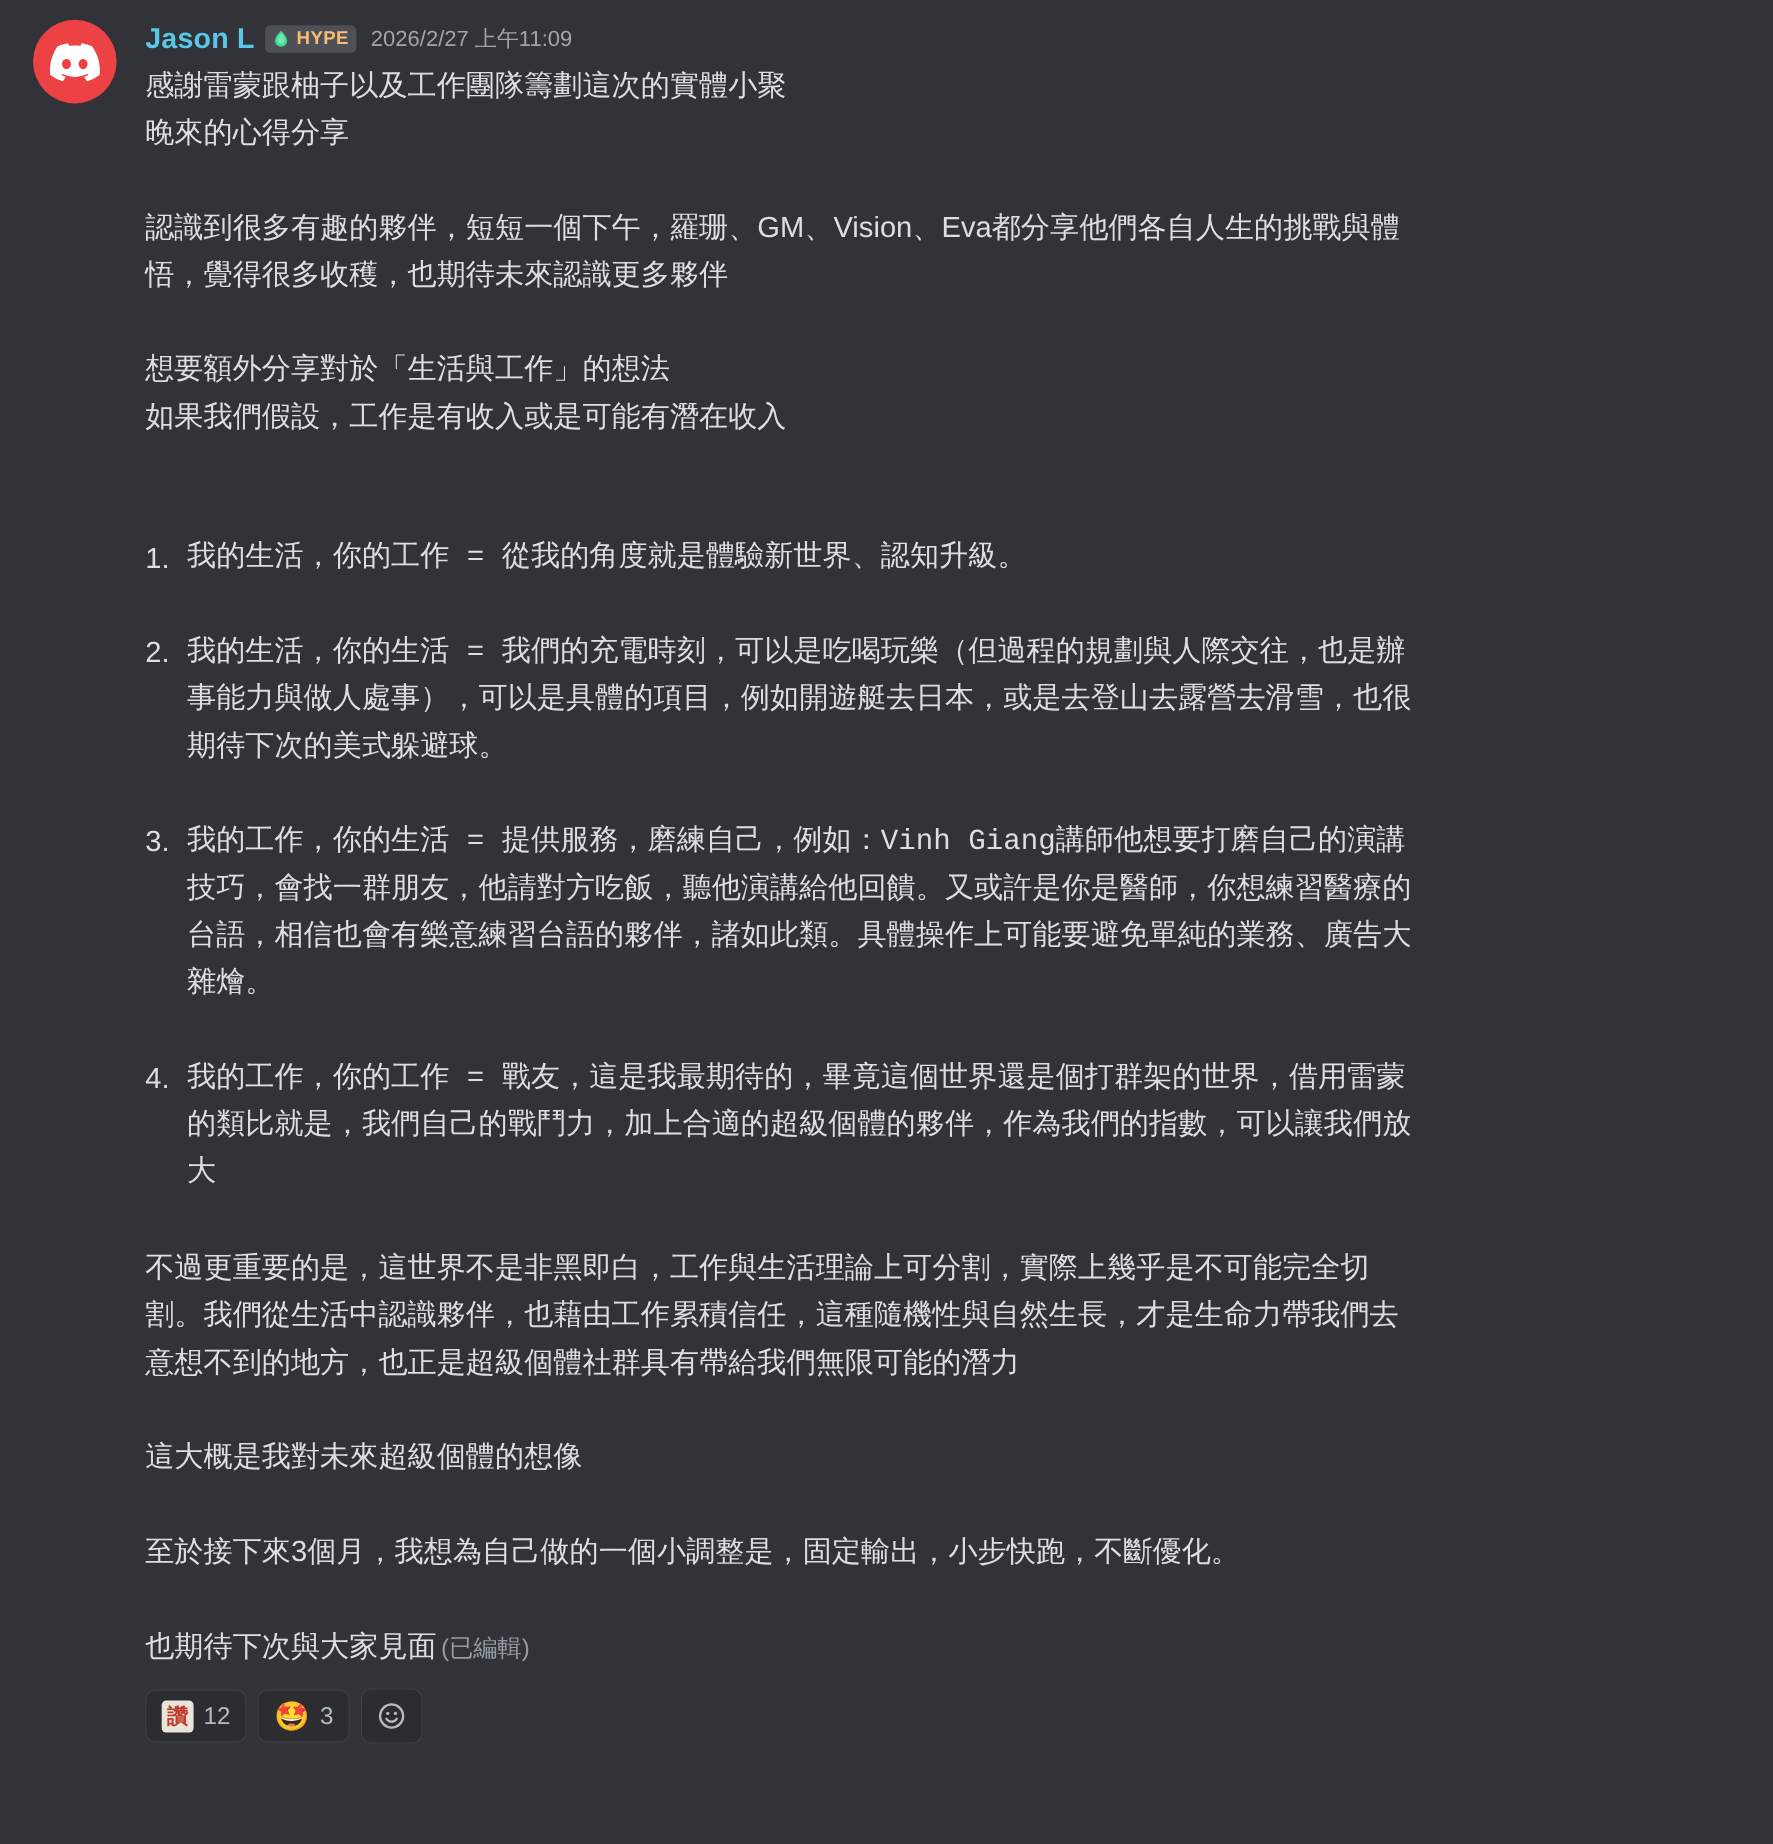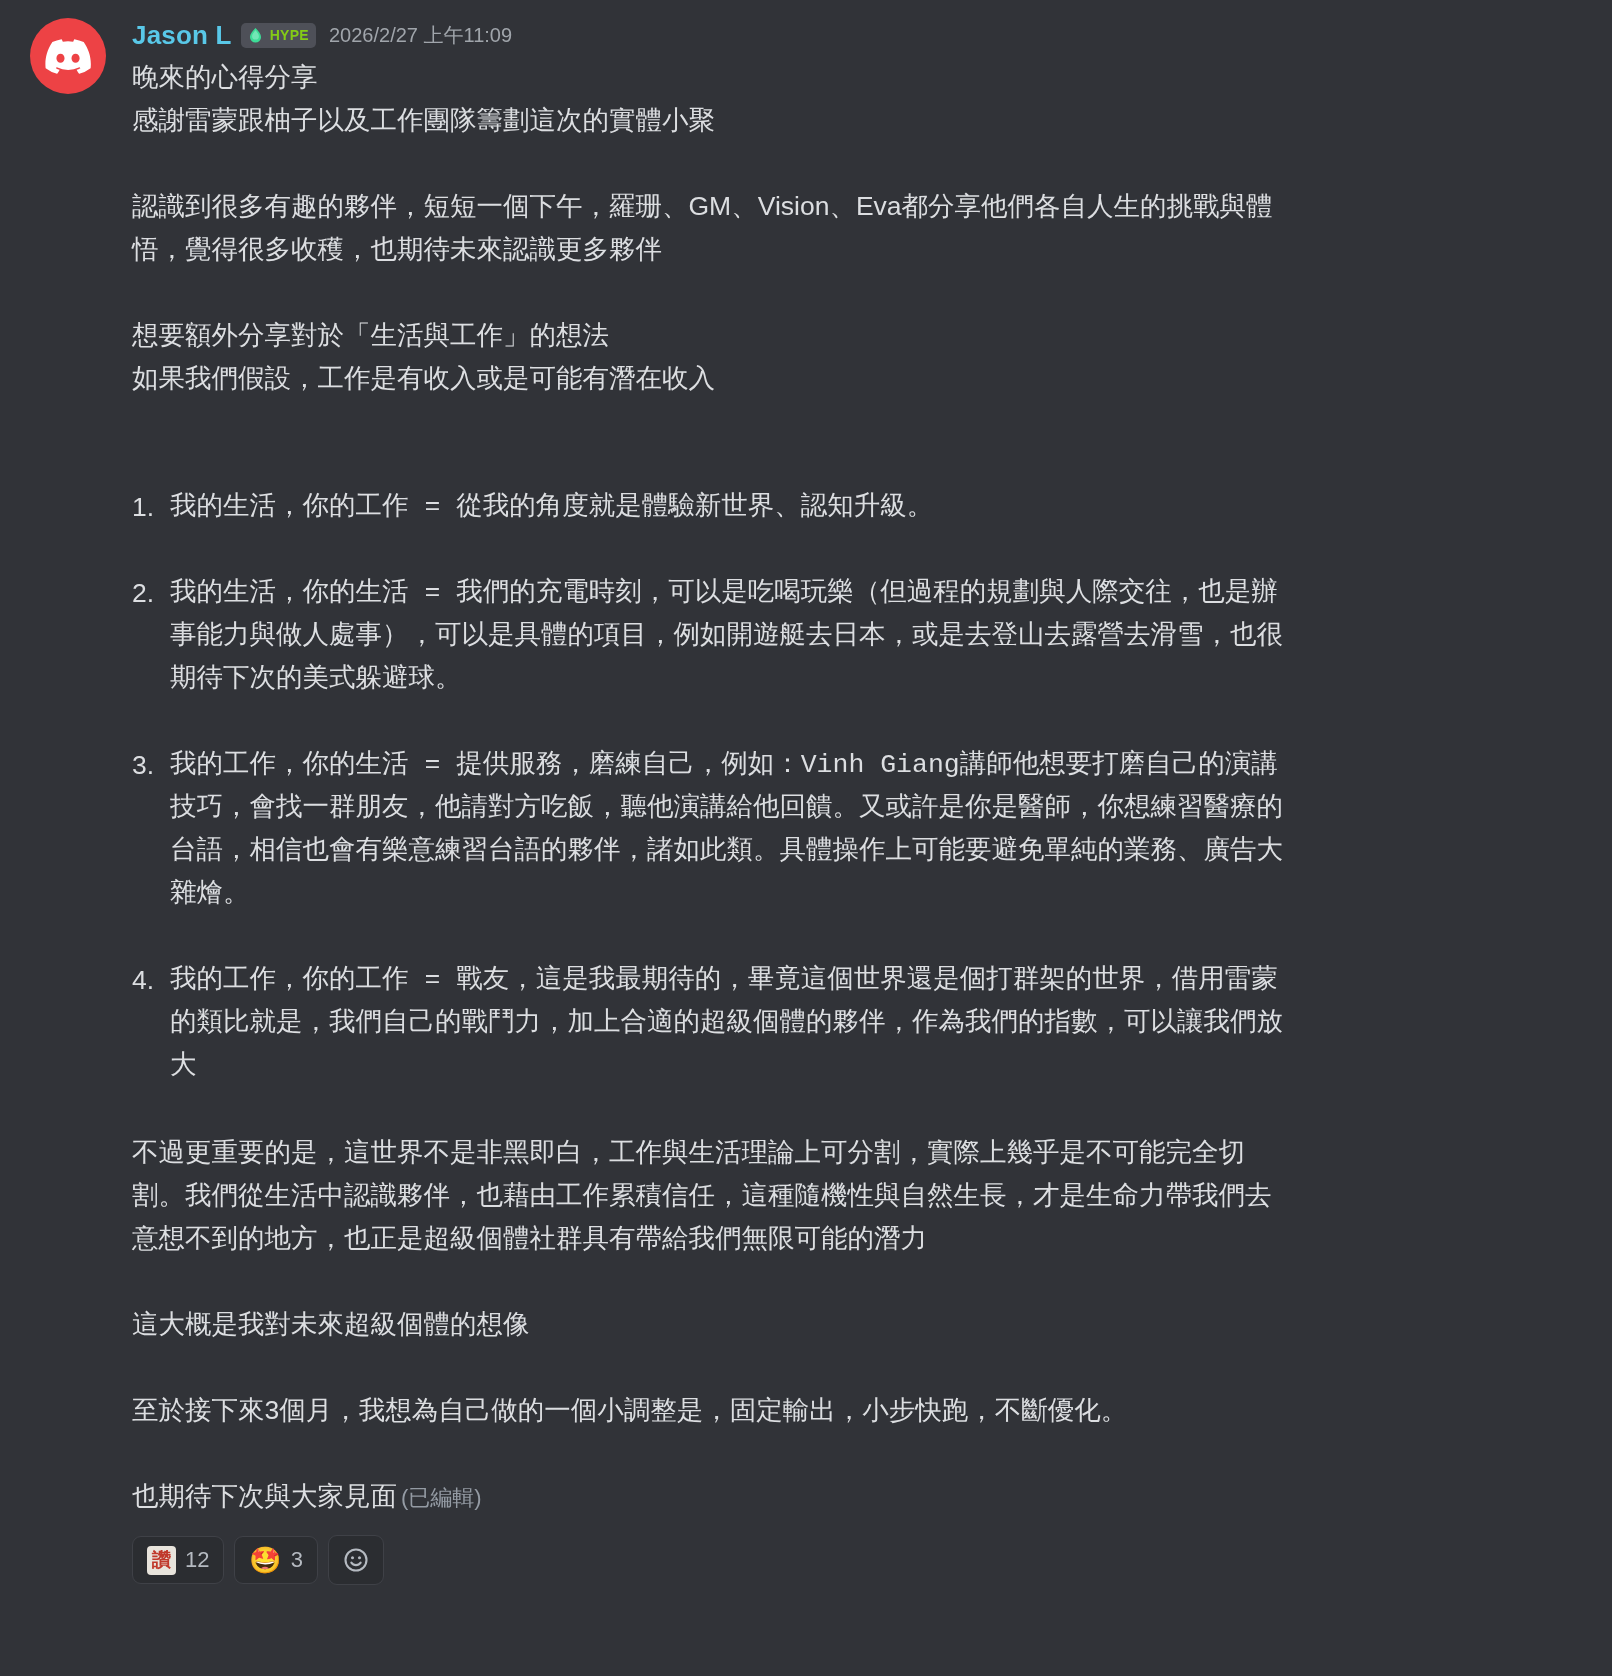--- a/index.html
+++ b/index.html
@@ -54,23 +54,23 @@
     align-items: center;
     gap: 5px;
     background: #4e5058;
     border-radius: 5px;
     padding: 2px 7px 2px 5px;
     height: 25px;
     box-sizing: border-box;
   }
   .badge-icon { display: block; }
   .badge-text {
-    font-size: 14px;
+    font-size: 17px;
     font-weight: 700;
-    color: #84cc16;
+    color: #fdba74;
     letter-spacing: .3px;
   }
   .timestamp {
     font-size: 20px;
     color: #a0a5ab;
     margin-left: 4px;
   }
 
   .msg-body {
     font-size: 26.5px;
@@ -172,22 +172,22 @@
         <path fill="#3ddc97" d="M12 2.5c4.2 4.6 7 8 7 11.4a7 7 0 0 1-14 0C5 10.5 7.8 7.1 12 2.5z"></path>
         <path fill="#9ff0cf" d="M12 5.5c2.6 3 4.3 5.2 4.3 7.4a4.3 4.3 0 0 1-8.6 0c0-2.2 1.7-4.4 4.3-7.4z" opacity=".55"></path>
       </svg>
       <span class="badge-text">HYPE</span>
     </span>
     <span class="timestamp">2026/2/27 上午11:09</span>
   </div>
 
   <div class="msg-body">
 
+    <div class="para">感謝雷蒙跟柚子以及工作團隊籌劃這次的實體小聚</div>
     <div class="para">晚來的心得分享</div>
-    <div class="para">感謝雷蒙跟柚子以及工作團隊籌劃這次的實體小聚</div>
     <div class="blank"></div>
     <div class="para">認識到很多有趣的夥伴，短短一個下午，羅珊、GM、Vision、Eva都分享他們各自人生的挑戰與體悟，覺得很多收穫，也期待未來認識更多夥伴</div>
     <div class="blank"></div>
     <div class="para">想要額外分享對於「生活與工作」的想法</div>
     <div class="para">如果我們假設，工作是有收入或是可能有潛在收入</div>
     <div class="blank"></div>
     <div class="blank"></div>
 
     <div class="list-item">
       <span class="list-num">1.</span>

